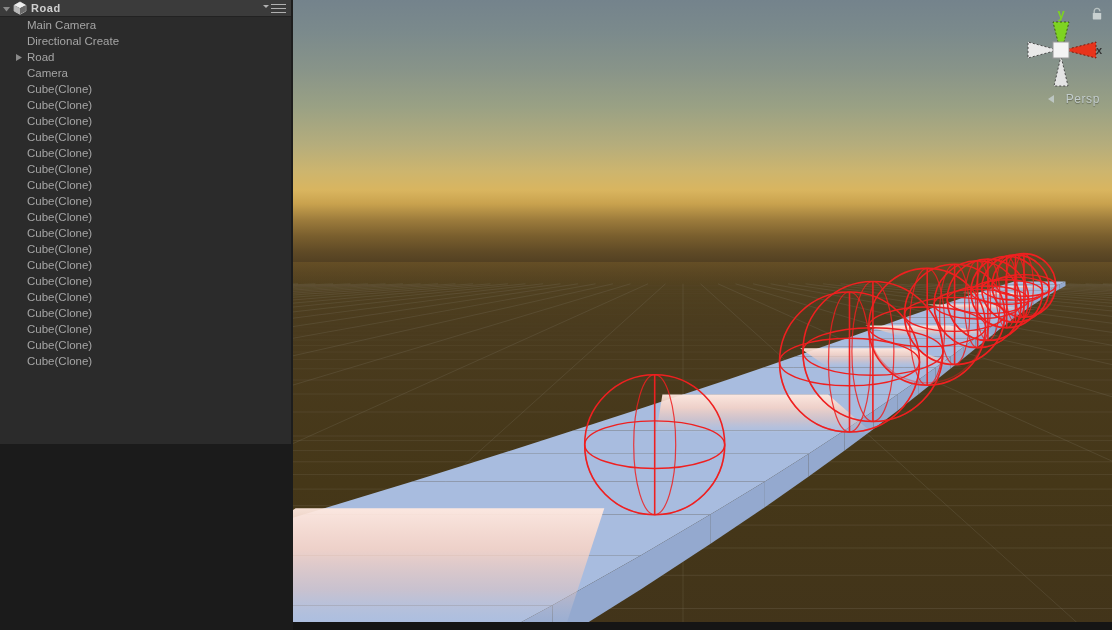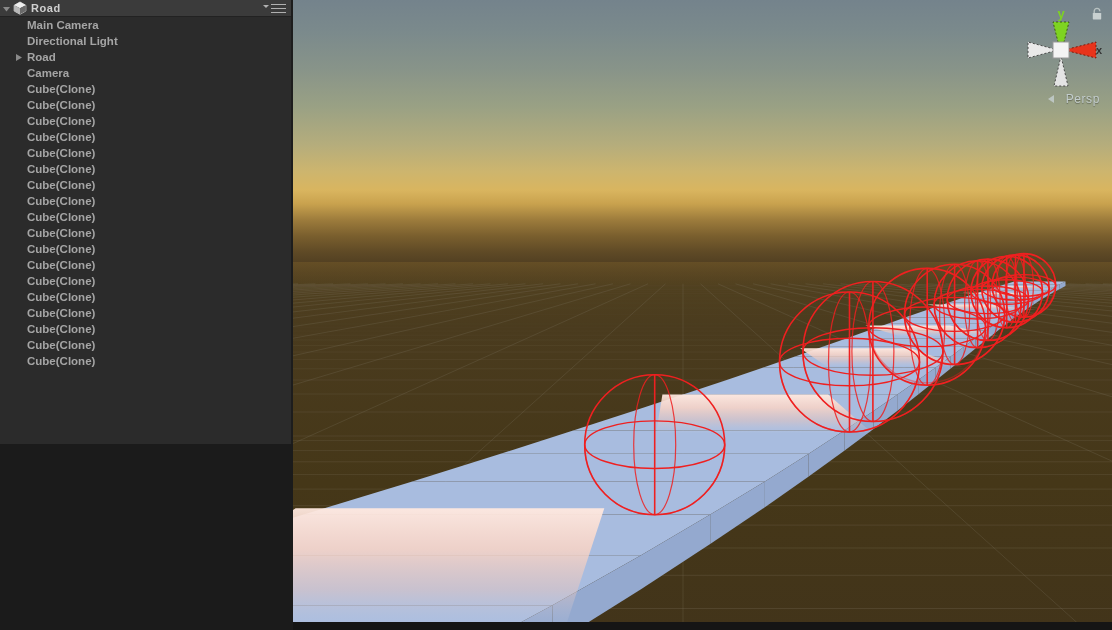--- a/index.html
+++ b/index.html
@@ -63,21 +63,20 @@
     background:#2b2b2b;
     padding-top:0px;
   }
   .hier-row{
     position:relative;
     height:16px;
     display:flex; align-items:center;
     font-size:11.5px;
     color:#a5a5a5;
     white-space:nowrap;
-    font-weight:bold;
   }
   .hier-row .twisty{
     position:absolute; left:15px; top:0; height:16px;
     width:10px; display:flex; align-items:center;
   }
   .hier-row .twisty svg{ display:block; }
   .hier-row .label{ padding-left:27px; line-height:16px; }
 
   
   #scene{
@@ -185,21 +184,21 @@
             <i></i>
           </span>
       </span>
     </div>
 
     <div id="hier-list">
         <div class="hier-row">
           <span class="label">Main Camera</span>
         </div>
         <div class="hier-row">
-          <span class="label">Directional Light</span>
+          <span class="label">Directional Create</span>
         </div>
         <div class="hier-row">
           <span class="twisty">
             <svg width="8" height="9" viewBox="0 0 8 9">
               <polygon points="1,1 7,4.5 1,8" fill="#8a8a8a"></polygon>
             </svg>
           </span>
           <span class="label">Road</span>
         </div>
         <div class="hier-row">

